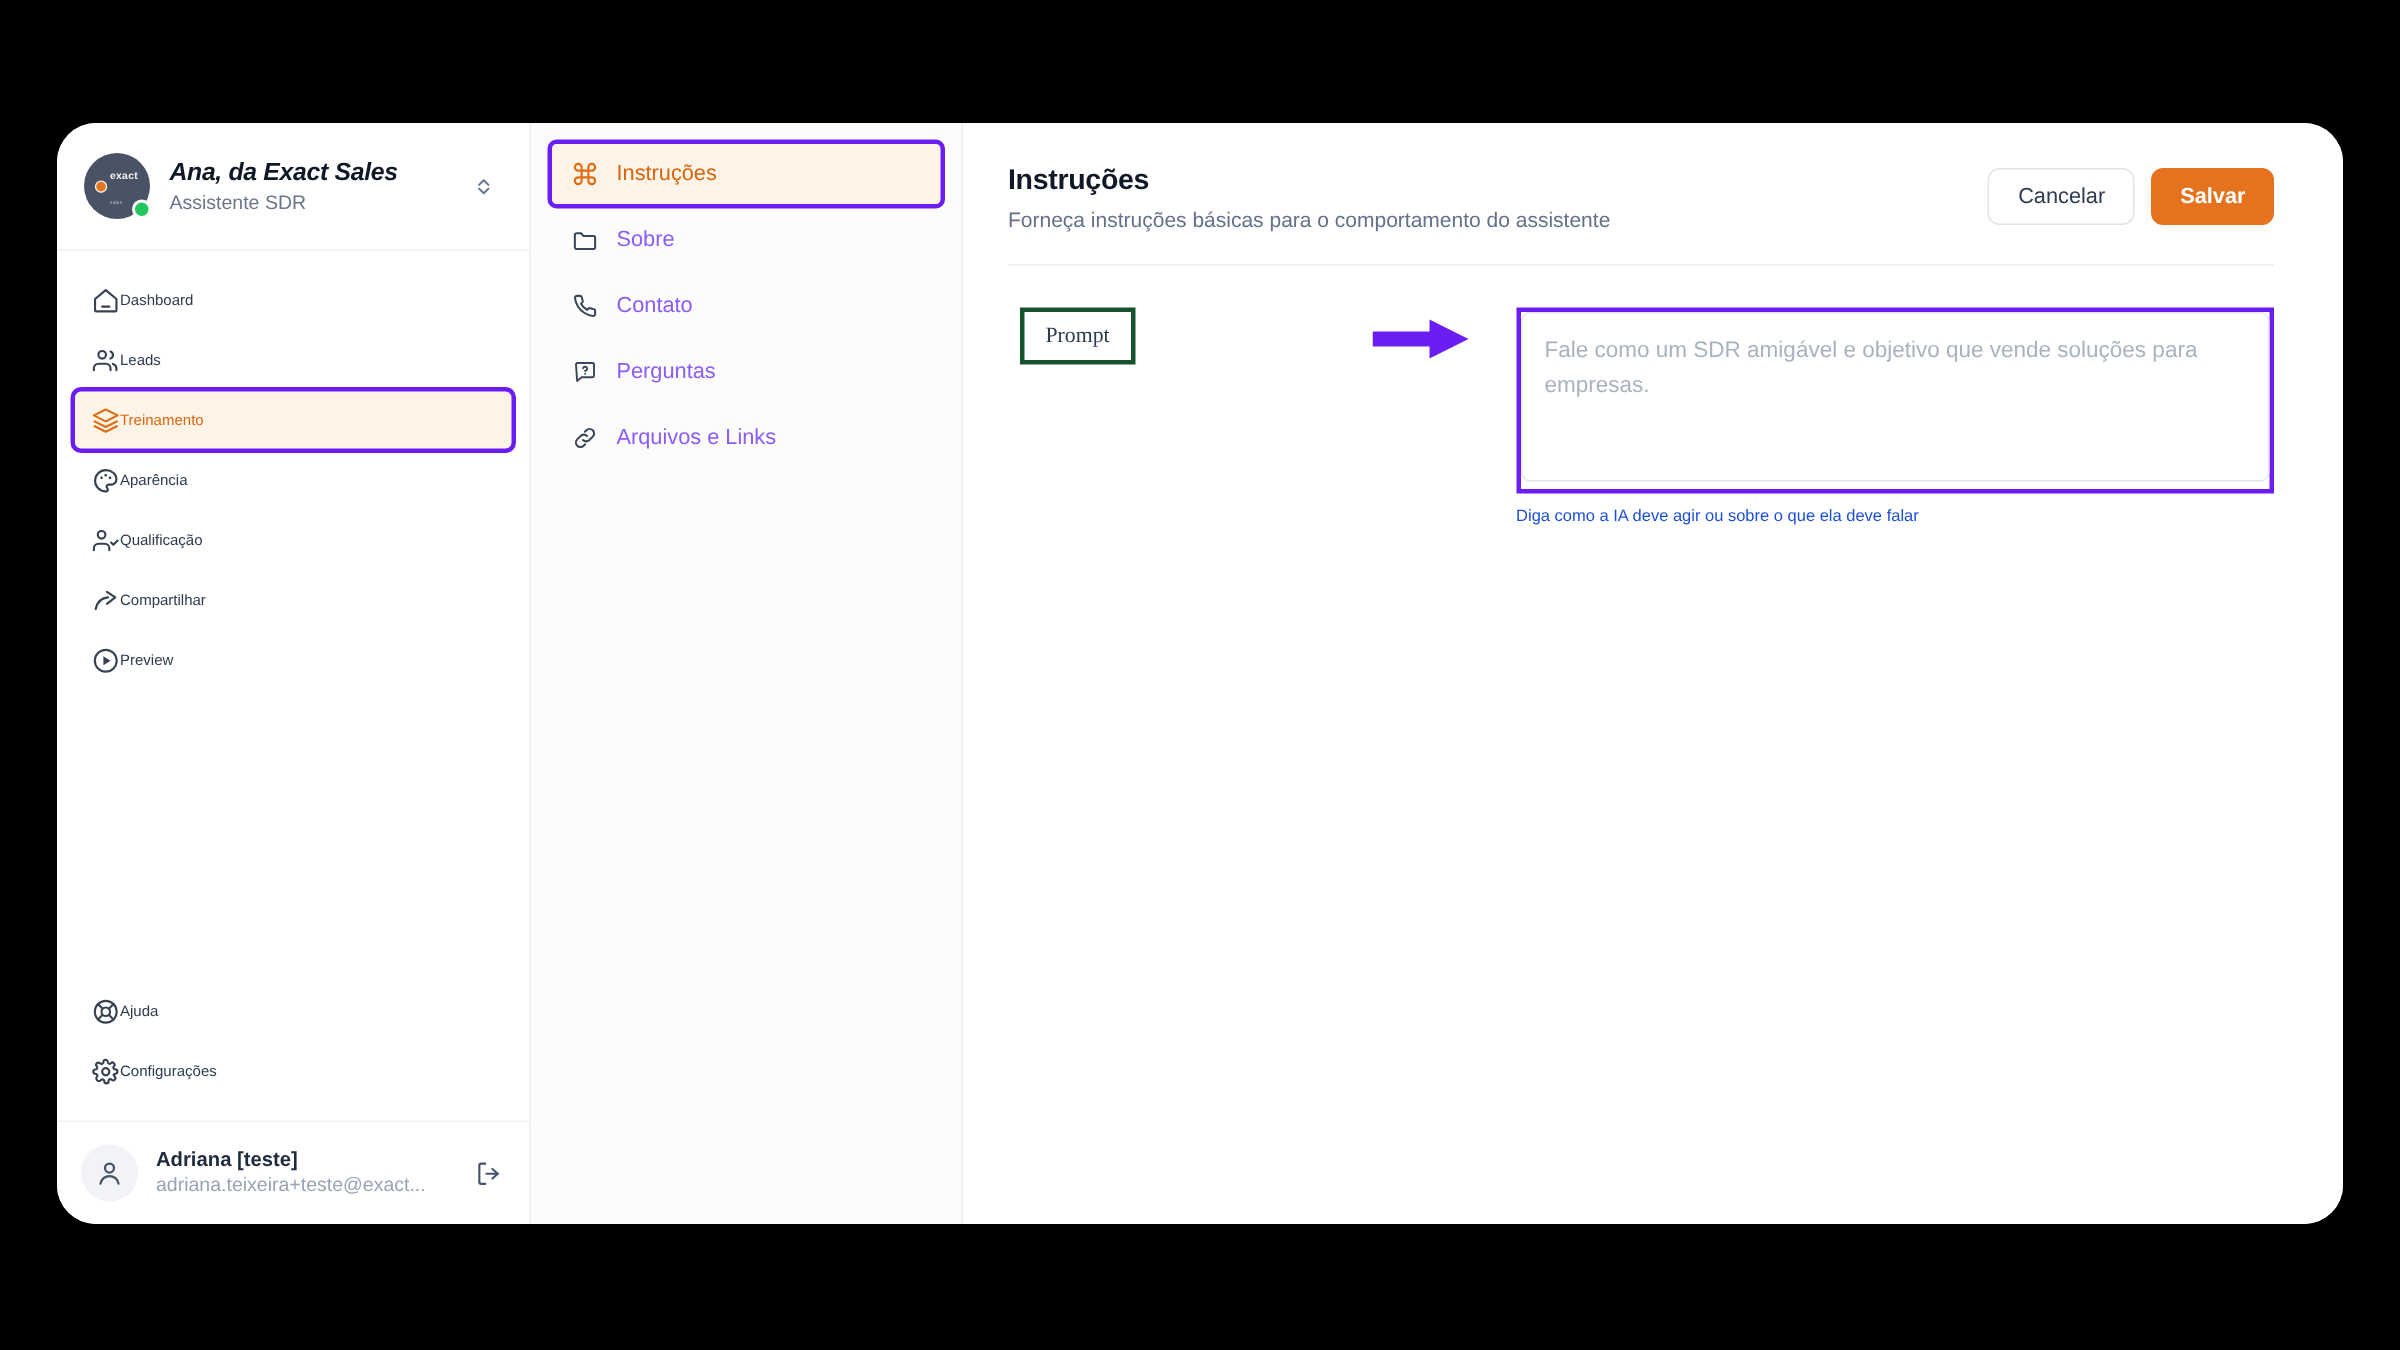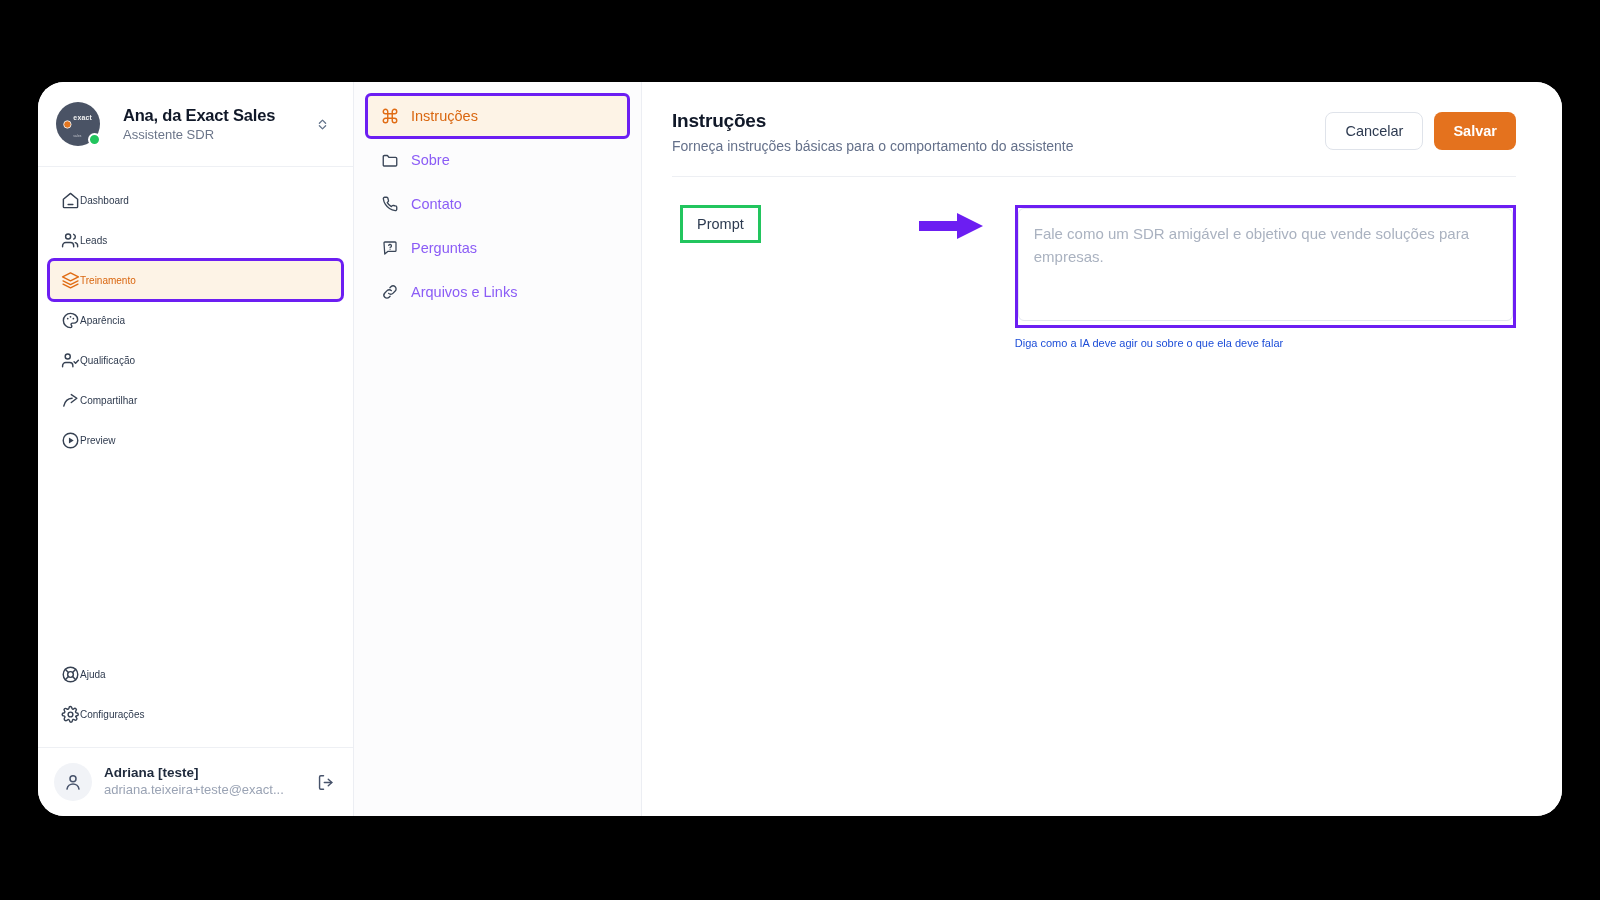--- a/index.html
+++ b/index.html
@@ -25,21 +25,21 @@
     height: 100%;
     background: #ffffff;
     border-right: 1px solid #eceef3;
     display: flex;
     flex-direction: column;
     flex: 0 0 316px;
   }
   .assistant-header {
     display: flex; align-items: center;
     padding: 20px 18px 20px 18px;
-    gap: 23px;
+    gap: 13px;
     border-bottom: 1px solid #eef0f4;
   }
   .avatar-wrap { position: relative; width: 44px; height: 44px; flex: 0 0 44px; }
   .avatar-circle {
     width: 44px; height: 44px; border-radius: 50%;
     background: #4a5365;
     display: flex; align-items: center; justify-content: center;
     overflow: hidden;
   }
   .logo-mark { display: flex; align-items: center; gap: 2px; transform: scale(0.92); }
@@ -51,21 +51,21 @@
   .logo-text { font-size: 7.5px; font-weight: 700; color: #f2f2f2; letter-spacing: .2px; line-height: 1; }
   .logo-sub { font-size: 3.4px; color: #c9ccd3; line-height: 1; margin-top: 1px; letter-spacing: .2px;}
   .online-dot {
     position: absolute; right: -1px; bottom: 0px;
     width: 13px; height: 13px; border-radius: 50%;
     background: #22c55e; border: 2px solid #ffffff;
   }
   .assistant-meta { flex: 1; min-width: 0; }
   .assistant-name {
     font-size: 16.5px; font-weight: 700; color: #101828;
-    letter-spacing: -0.2px; white-space: nowrap;
+    letter-spacing: -0.2px; white-space: nowrap; font-style: italic;
   }
   .assistant-role { font-size: 13px; color: #6b7589; margin-top: 2px; }
   .selector-btn {
     width: 26px; height: 26px; flex: 0 0 26px;
     display: flex; align-items: center; justify-content: center;
     color: #64748b; cursor: pointer;
   }
 
   .nav-main { padding: 14px 12px 0 12px; display: flex; flex-direction: column; gap: 2px; }
   .nav-item {
@@ -130,27 +130,27 @@
     display: flex; align-items: center; justify-content: center;
     font-family: inherit;
   }
   .btn-cancel { background: #ffffff; color: #2d3a50; border: 1px solid #dfe3ea; }
   .btn-save { background: #e4721e; color: #ffffff; font-weight: 600; }
   .divider { height: 1px; background: #edeff3; margin: 22px 0 0 0; }
 
   .field-row { display: flex; margin-top: 28px; }
   .field-label-box {
     margin-left: 8px;
-    border: 3px solid #22c55e;
+    border: 3px solid #14532d;
     background: #ffffff;
     padding: 7px 14px;
     font-size: 14.5px;
     color: #2c3a50;
     height: 38px;
-    display: flex; align-items: center;
+    display: flex; align-items: center; font-family: Liberation Serif, serif;
   }
   .arrow-annot { width: 66px; height: 30px; margin: 6px 0 0 158px; flex: 0 0 66px; }
   .field-control { margin-left: 30px; flex: 1; max-width: 530px; }
   .ta-annot { border: 3px solid #6c1ef2; }
   .prompt-area {
     width: 100%; height: 113px;
     border: 1px solid #e2e6ee; border-radius: 6px;
     padding: 13px 15px;
     font-family: inherit; font-size: 15px; color: #1f2a3c;
     resize: none; outline: none; background: #ffffff;

